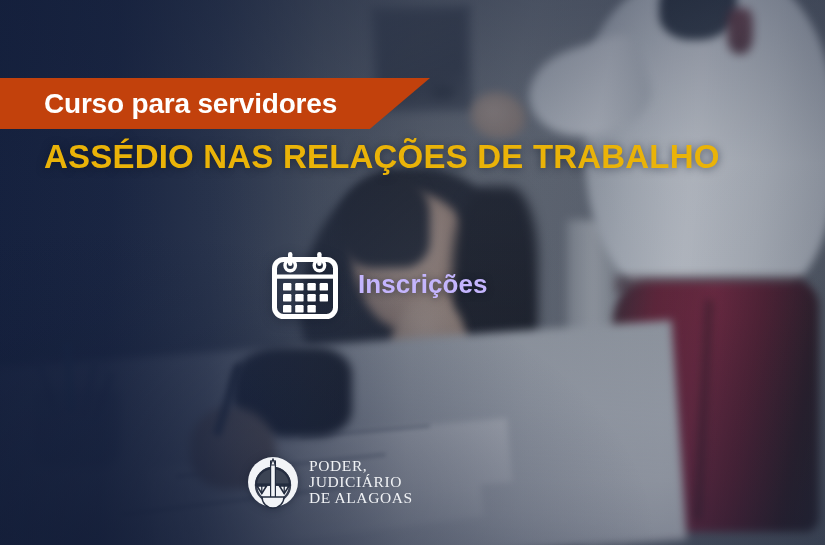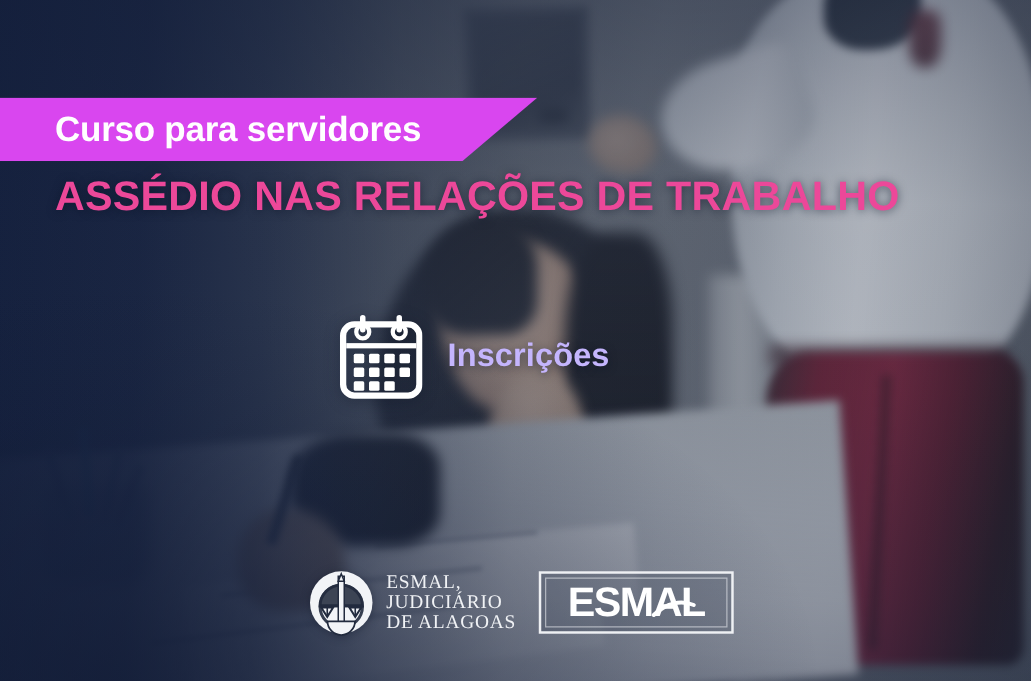--- a/index.html
+++ b/index.html
@@ -361,40 +361,40 @@
     background: radial-gradient(ellipse 120% 100% at 10% 100%, rgba(16,26,52,.62), transparent 58%);
   }
 
   
   .ribbon {
     position: absolute;
     left: 0;
     top: 78px;
     width: 430px;
     height: 51px;
-    background: #d946ef;
+    background: #c2410c;
     clip-path: polygon(0 0, 100% 0, 86% 100%, 0 100%);
     display: flex;
     align-items: center;
   }
   .ribbon-text {
     color: #ffffff;
     font-size: 28px;
     font-weight: bold;
     letter-spacing: -.2px;
     padding-left: 44px;
     white-space: nowrap;
   }
 
   
   .headline {
     position: absolute;
     left: 44px;
     top: 138px;
-    color: #ec4899;
+    color: #eab308;
     font-size: 33px;
     font-weight: bold;
     letter-spacing: .2px;
     white-space: nowrap;
     text-shadow: 0 1px 8px rgba(10,18,36,.55);
   }
 
   
   .enroll {
     position: absolute;
@@ -586,30 +586,22 @@
         <path d="M33.5 31 L43 31 L38.2 38.5 Z" fill="none" stroke="#222b3e" stroke-width="1.6"></path>
         <line x1="38.2" y1="29.5" x2="38.2" y2="38.5" stroke="#222b3e" stroke-width="1.3"></line>
 
         <rect x="24.6" y="6" width="4.8" height="44" fill="#f2f4f7" stroke="#222b3e" stroke-width="1.2"></rect>
         <path d="M24.6 10 L27 4 L29.4 10 Z" fill="#f2f4f7" stroke="#222b3e" stroke-width="1.2"></path>
 
         <path d="M16 42 A11 11 0 0 0 38 42 Z" fill="#f2f4f7" stroke="#222b3e" stroke-width="1.4"></path>
       </svg>
 
       <div class="tjal-words">
-        <span>ESMAL,</span>
+        <span>PODER,</span>
         <span>JUDICIÁRIO</span>
         <span>DE ALAGOAS</span>
       </div>
     </div>
 
-    <div class="esmal">
-      <div class="esmal-inner"></div>
-      <svg class="esmal-mark" viewBox="0 0 140 40">
-        <text id="esmal-text" x="70" y="31" text-anchor="middle" font-family="Liberation Sans, sans-serif" font-size="33" font-weight="bold" fill="#ffffff" letter-spacing="-1.2">ESMAL</text>
-
-        <path d="M84 30 C94 20 106 18 116 22" fill="none" stroke="#ffffff" stroke-width="3.2" stroke-linecap="round"></path>
-      </svg>
-    </div>
 
   </div>
 
 </div>
 
 </body></html>

